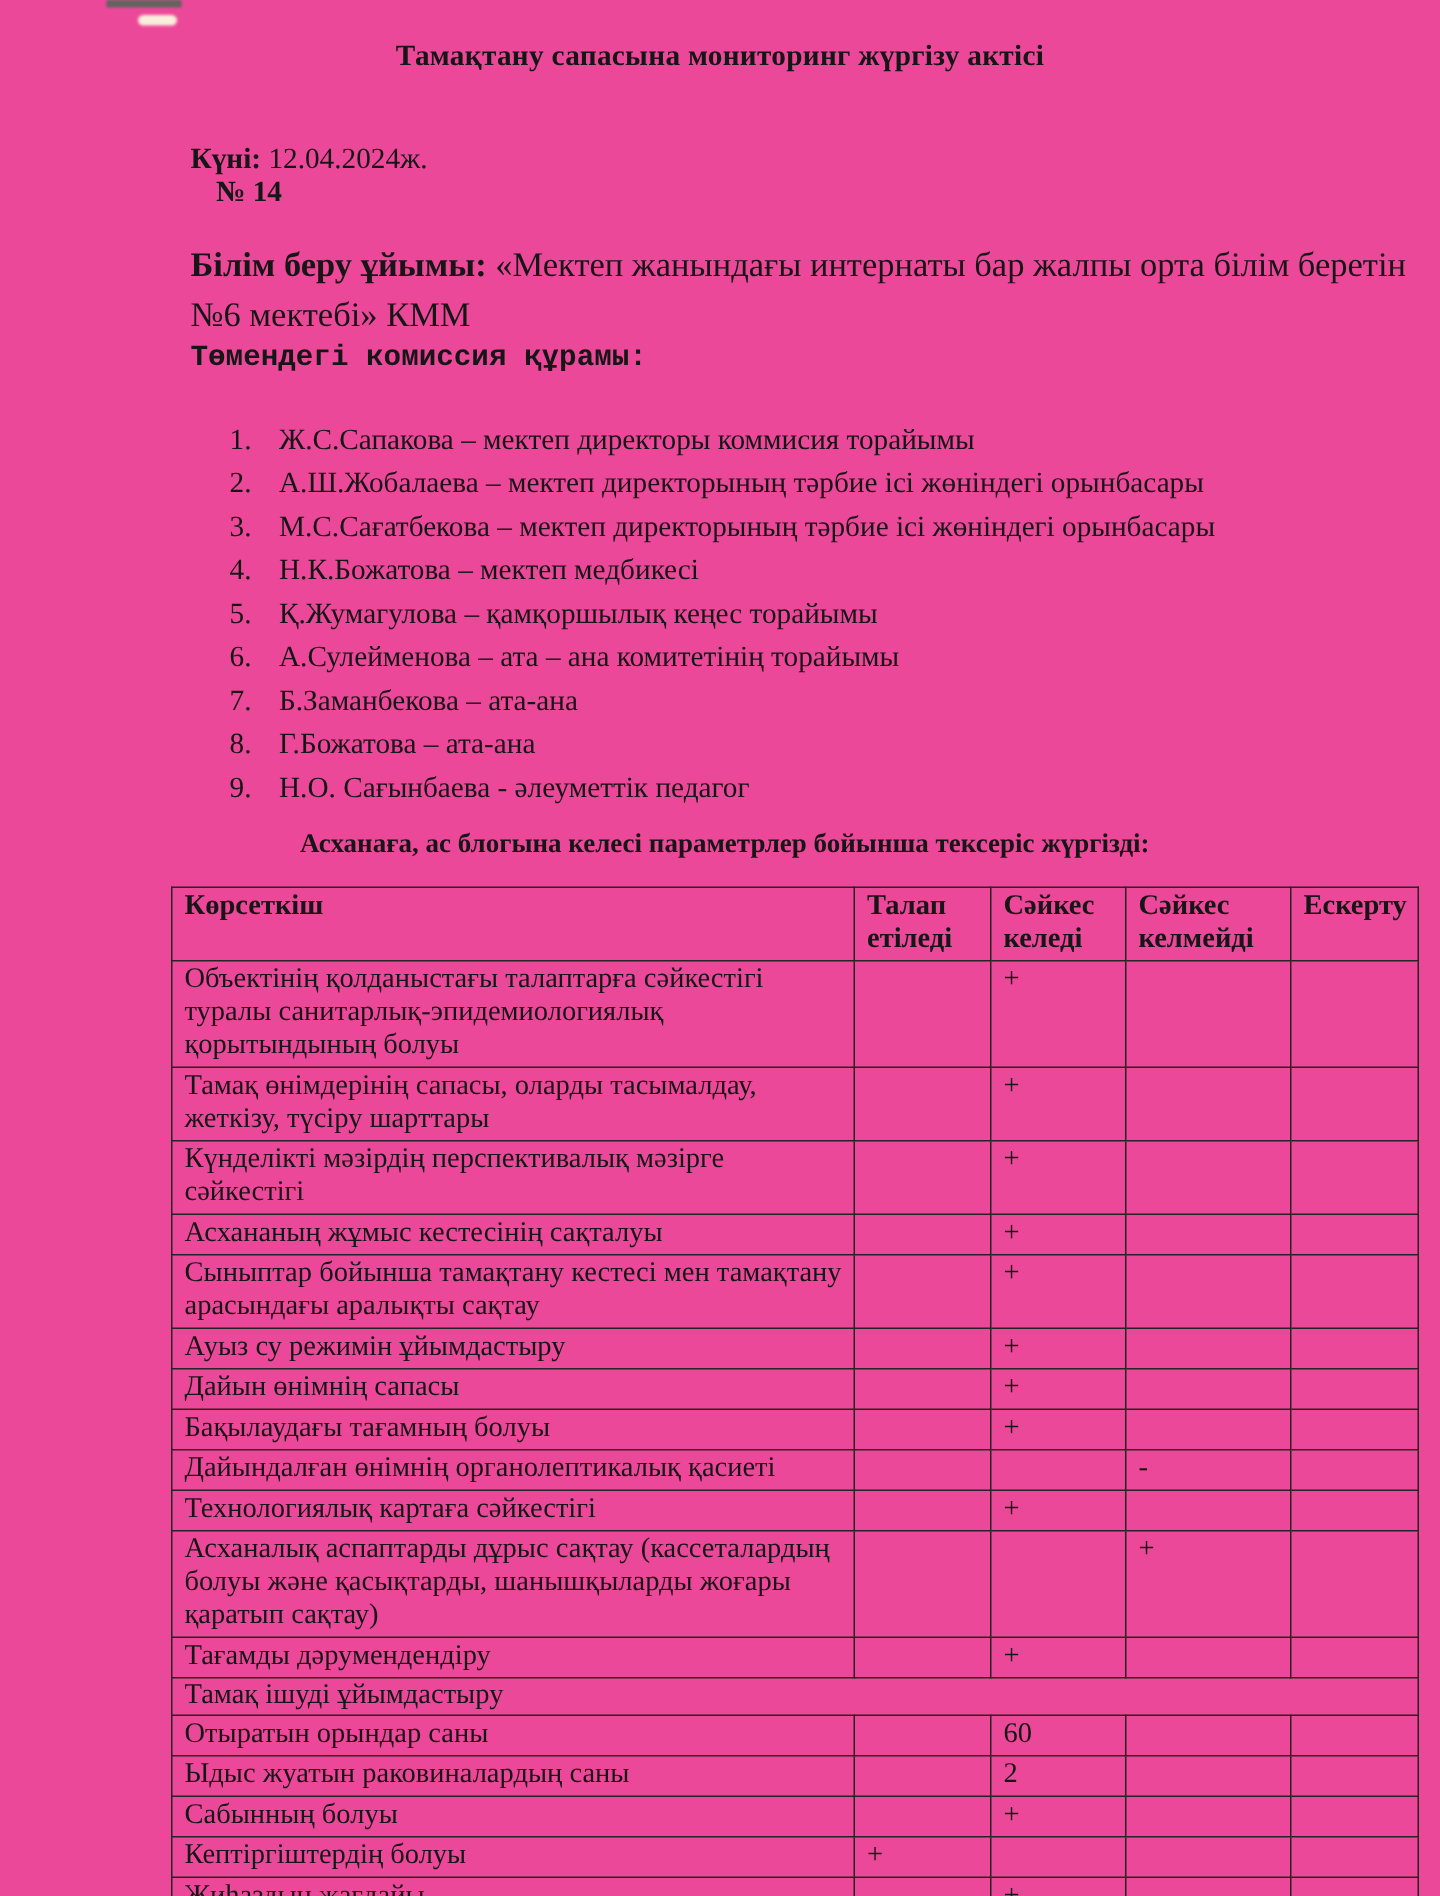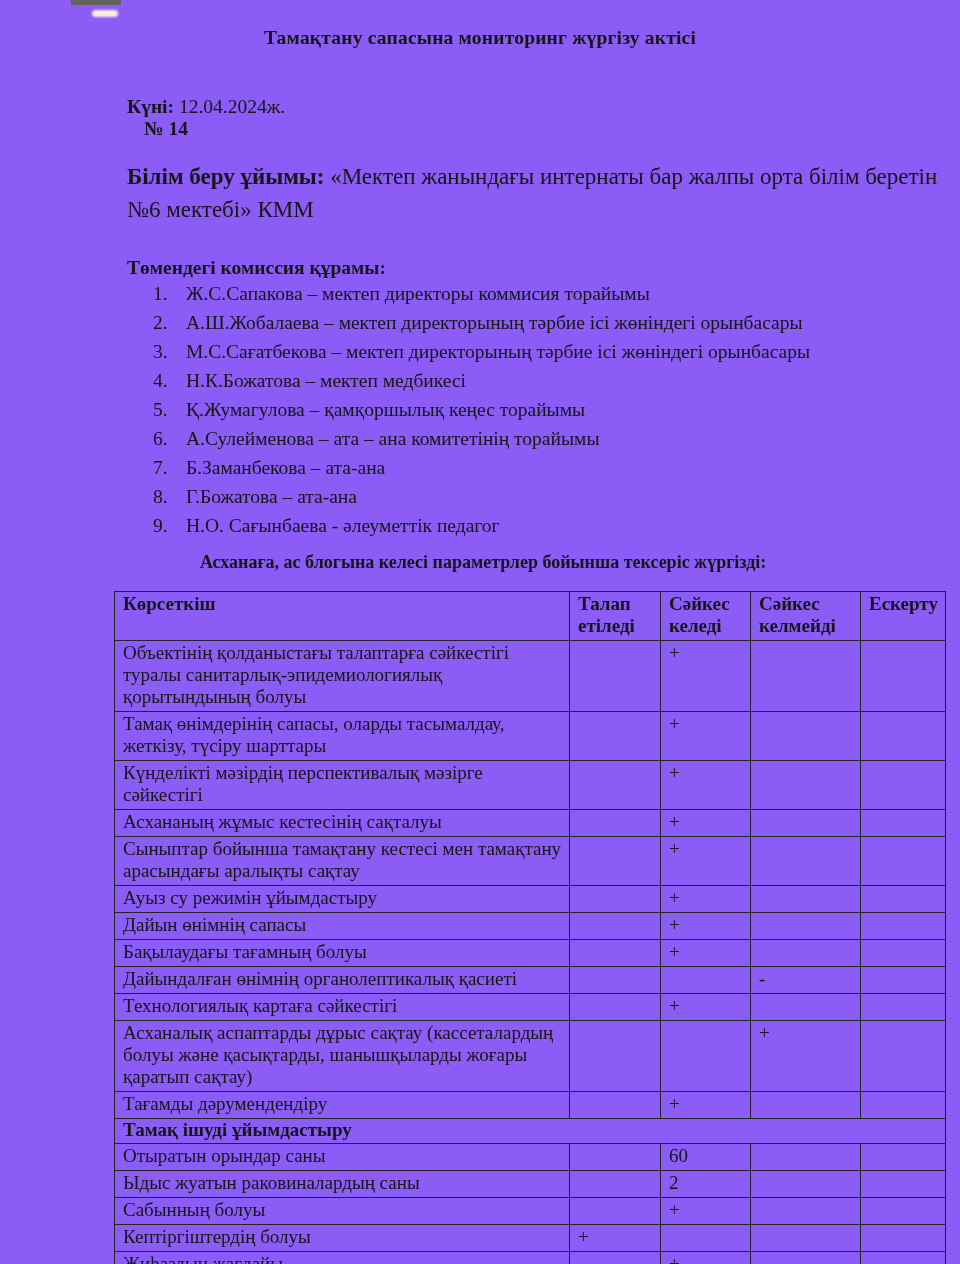--- a/index.html
+++ b/index.html
@@ -1,41 +1,41 @@
 <!DOCTYPE html>
 <html><head>
 <meta charset="utf-8">
 <style>
   html, body { margin: 0; padding: 0; }
   .doc {
     position: relative;
     width: 960px;
     height: 1264px;
-    background: #8b5cf6;
+    background: #ec4899;
     overflow: hidden;
     font-family: "Liberation Serif", serif;
     color: #161616;
   }
   .abs { position: absolute; }
   .doc-title {
     top: 27px; left: 0; width: 100%;
     text-align: center;
     font-weight: bold;
     font-size: 19.5px;
     letter-spacing: 0.2px;
   }
   .text-line { font-size: 19.5px; white-space: nowrap; }
   .bold { font-weight: bold; }
   .date-line { top: 76px; left: 127px; margin-top: 20px; }
   .act-number { top: 118px; left: 144px; font-weight: bold; }
   .org-line {
     top: 160px; left: 127px; width: 815px;
     font-size: 23px; line-height: 33px;
   }
-  .commission-heading { top: 257px; left: 127px; font-weight: bold; }
+  .commission-heading { top: 227px; left: 127px; font-weight: bold; font-family: Liberation Mono, monospace; }
   .commission-list { top: 283px; left: 153px; font-size: 19.5px; }
   .list-item { display: flex; height: 29px; align-items: flex-start; }
   .list-number { width: 33px; flex: 0 0 33px; }
   .table-caption { top: 552px; left: 200px; font-weight: bold; font-size: 18px; }
   table.inspection {
     position: absolute;
     top: 591px; left: 114px;
     width: 831px;
     border-collapse: collapse;
     table-layout: fixed;
@@ -44,21 +44,21 @@
     border: 1.7px solid #242424;
     font-size: 19px;
     line-height: 22px;
     vertical-align: top;
     text-align: left;
     padding: 1px 4px 3px 8px;
     overflow: hidden;
   }
   table.inspection th { font-weight: bold; }
   td.mark { padding-left: 12px; font-size: 19px; }
-  tr.section-row td { font-weight: bold; padding-top: 0; padding-bottom: 2px; }
+  tr.section-row td { font-weight: normal; padding-top: 0; padding-bottom: 2px; }
   
   .artifact-bar {
     top: 0; left: 71px; width: 50px; height: 5px;
     background: #64645f; filter: blur(0.6px);
   }
   .artifact-smudge {
     top: 10px; left: 92px; width: 26px; height: 7px;
     background: #f8f0dc; border-radius: 4px; filter: blur(1px);
   }
 </style>

